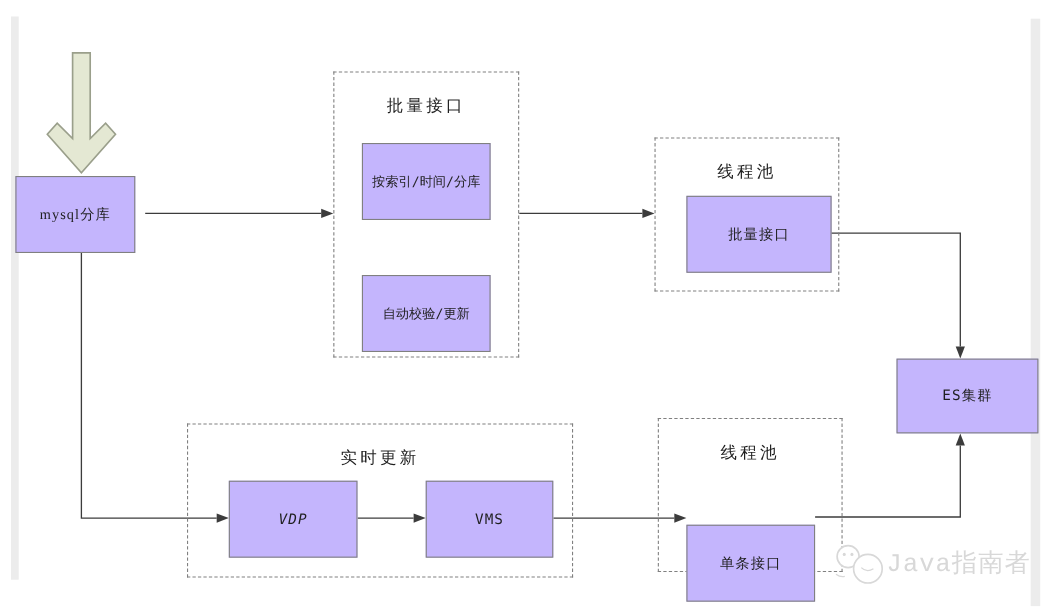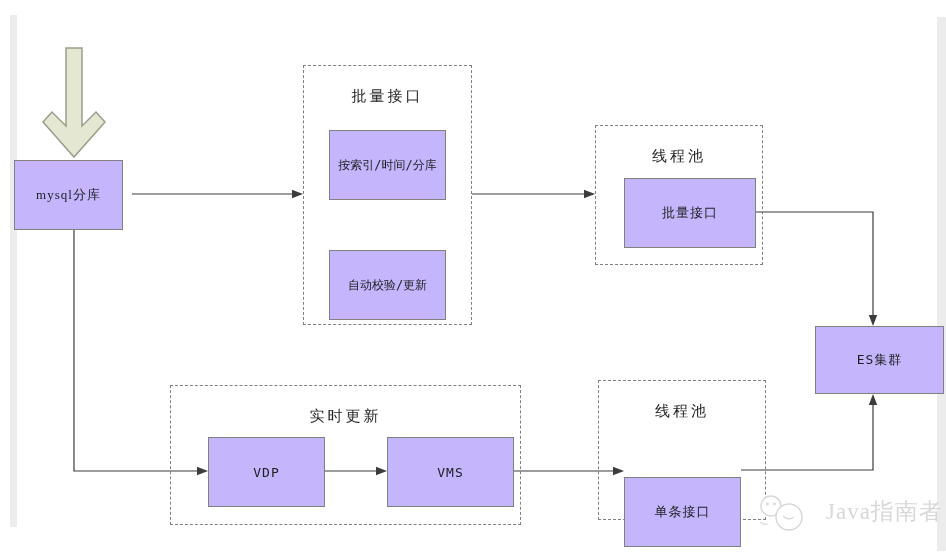--- a/index.html
+++ b/index.html
@@ -61,22 +61,22 @@
 
   
   .node-mysql            { left: 14px;  top: 160px; width: 109px; height: 70px; font-family: Liberation Serif, serif; }
   .group-batch           { left: 303px; top: 65px;  width: 169px; height: 260px; }
   .node-index-time-shard { left: 329px; top: 130px; width: 117px; height: 70px; }
   .node-auto-check       { left: 329px; top: 223px; width: 117px; height: 70px; margin-top: 27px; }
   .group-tp-top          { left: 595px; top: 125px; width: 168px; height: 140px; }
   .node-batch-interface  { left: 624px; top: 178px; width: 132px; height: 70px; }
   .node-es               { left: 815px; top: 326px; width: 129px; height: 68px; }
   .group-realtime        { left: 170px; top: 385px; width: 351px; height: 140px; }
-  .node-vdp              { left: 208px; top: 437px; width: 117px; height: 70px; }
-  .node-vms              { left: 387px; top: 437px; width: 127px; height: 70px; }
+  .node-vdp              { left: 208px; top: 437px; width: 117px; height: 70px; font-style: italic; }
+  .node-vms              { left: 387px; top: 437px; width: 116px; height: 70px; }
   .group-tp-bottom       { left: 598px; top: 380px; width: 168px; height: 140px; }
   .node-single-interface { left: 624px; top: 437px; width: 117px; height: 70px; margin-top: 40px; }
 
   .connector { stroke: var(--line-color, #3c3c3c); stroke-width: 1.2; fill: none; }
   .arrowhead { fill: var(--line-color, #3c3c3c); stroke: none; }
   .big-arrow {
     fill: var(--arrow-fill, #e4e8d3);
     stroke: var(--arrow-stroke, #9a9f8b);
     stroke-width: 1.5;
   }
@@ -85,23 +85,22 @@
     position: absolute;
     left: 740px; top: 486px;
     width: 206px; height: 52px;
   }
   .watermark-text {
     position: absolute;
     left: 66px; top: 10px;
     font-size: 23px;
     letter-spacing: 1px;
     color: var(--watermark-color, #d8d8d8);
-    font-family: Liberation Serif, serif;
+    font-family: Liberation Mono, monospace;
     white-space: nowrap;
-    margin-left: 20px;
   }
   .bubble { fill: #ffffff; stroke: var(--watermark-color, #d8d8d8); stroke-width: 1.5; }
   .bubble-mark { fill: var(--watermark-color, #d8d8d8); stroke: none; }
   .bubble-line { fill: none; stroke: var(--watermark-color, #d8d8d8); stroke-width: 1.2; }
 </style>
 </head>
 <body>
 
 <div class="canvas">
 

